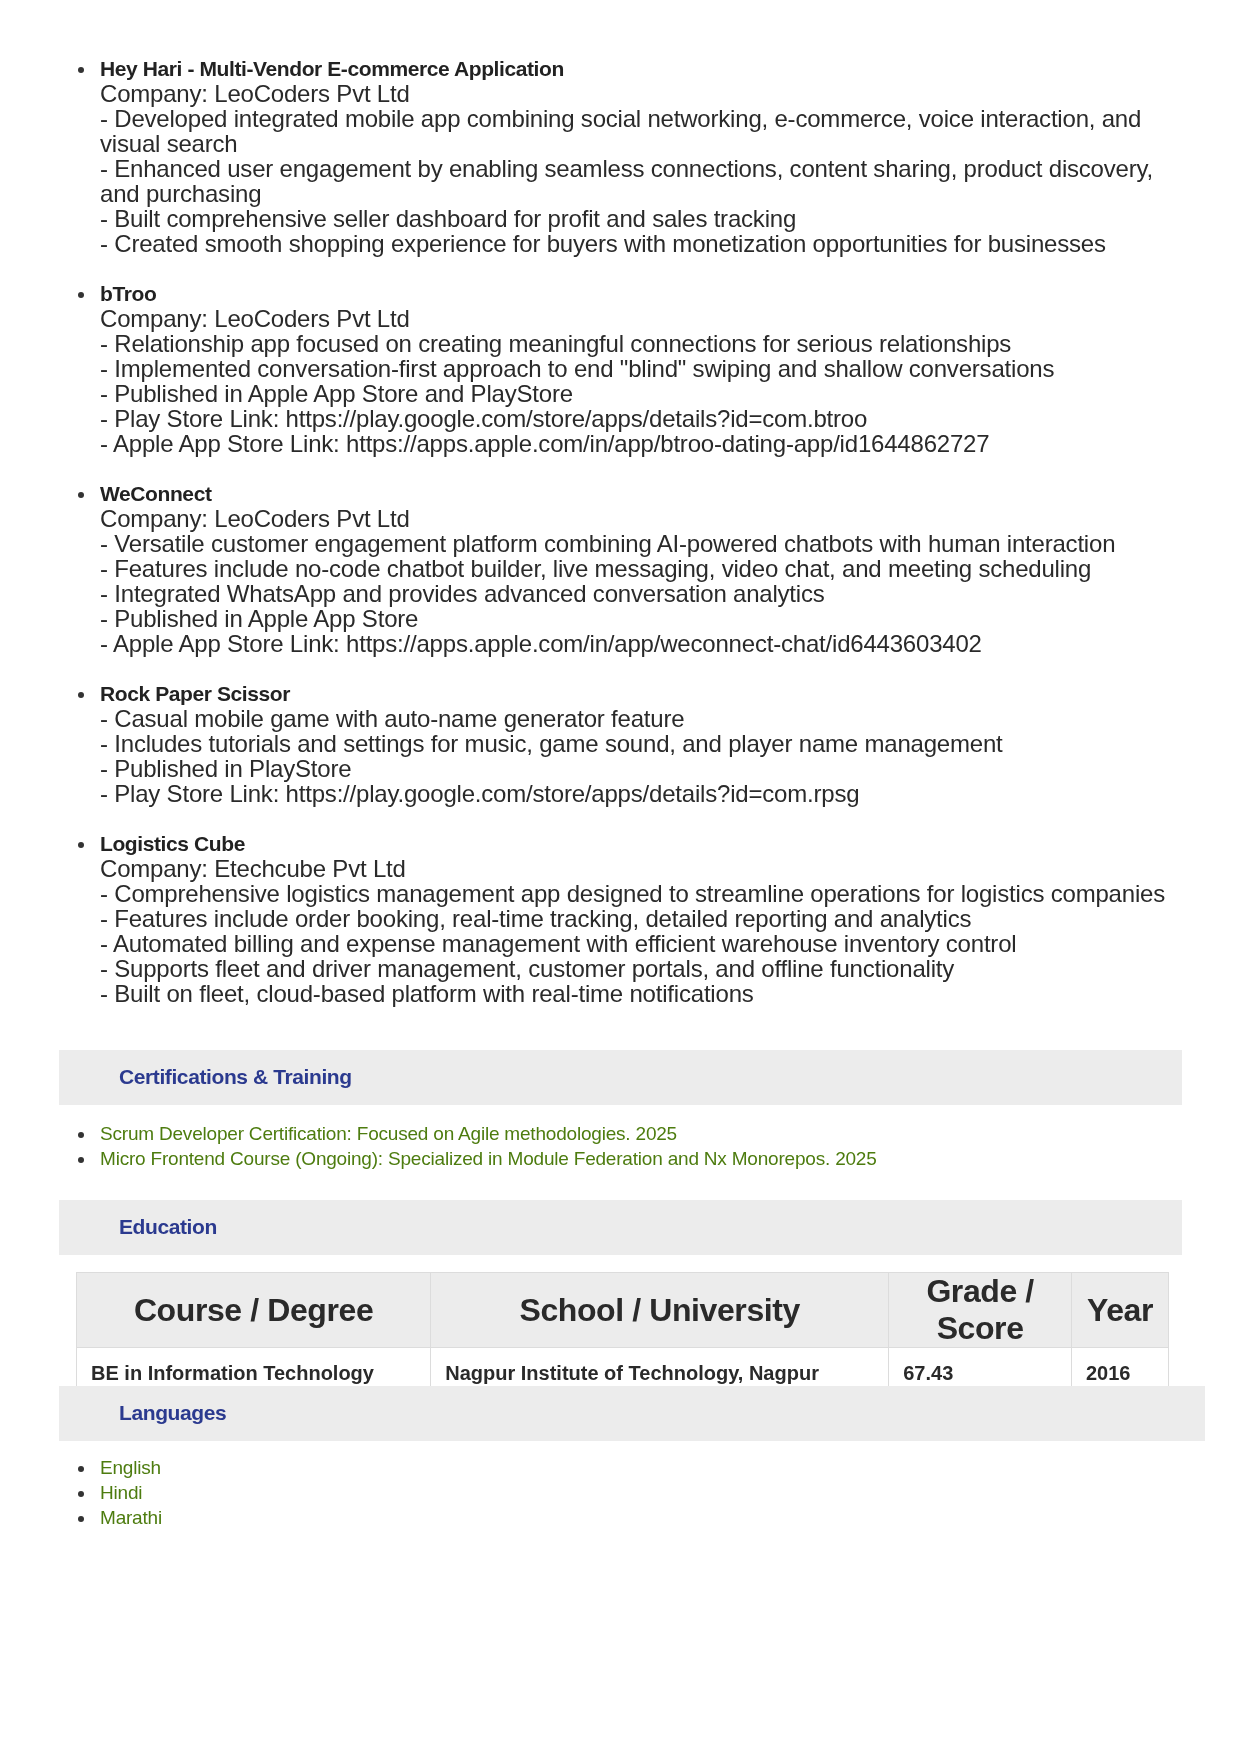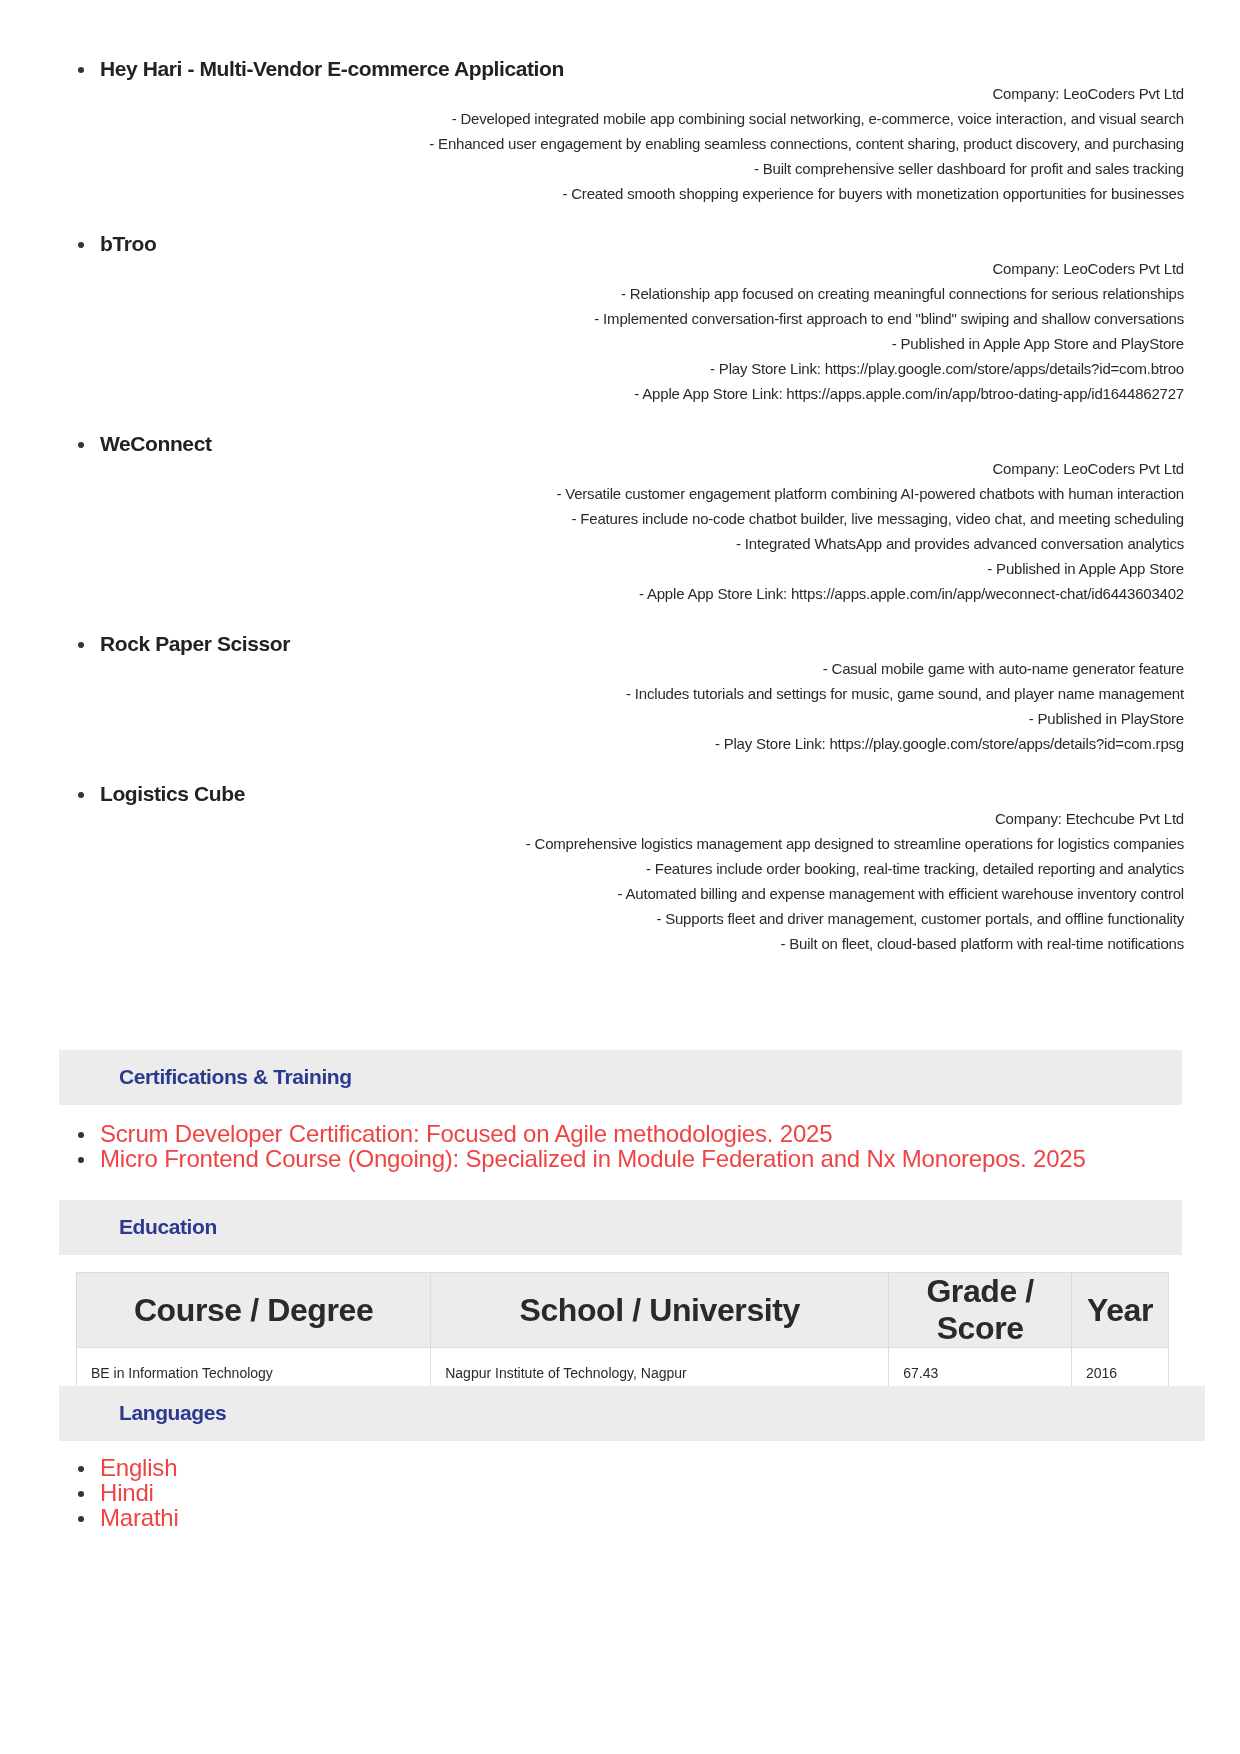--- a/index.html
+++ b/index.html
@@ -11,52 +11,52 @@
   .page { position: absolute; left: 0; top: 0; width: 1240px; height: 1572px; }
 
   
   .projects { position: absolute; left: 74px; top: 56px; width: 1110px; margin: 0; padding: 0; list-style: none; }
   .project { position: relative; padding-left: 26px; margin-bottom: 25px; }
   .project::before {
     content: ""; position: absolute; left: 4px; top: 11px;
     width: 6px; height: 6px; border-radius: 50%; background: #333;
   }
   .proj-title { font-size: 21px; font-weight: bold; line-height: 25px; color: #222; letter-spacing: -0.4px; }
-  .proj-line { font-size: 15px; line-height: 25px; color: #2a2a2a; letter-spacing: -0.2px; text-align: right; }
+  .proj-line { font-size: 24px; line-height: 25px; color: #2a2a2a; letter-spacing: -0.2px; }
 
   
   .section-bar {
     position: absolute; left: 59px; width: 1123px; height: 55px;
     background: #ececec;
   }
   .section-title {
     position: absolute; left: 16px; top: 15px;
     font-size: 21px; font-weight: bold; color: #2b3a8f; letter-spacing: -0.4px; margin-left: 44px;
   }
 
   
   .bullets { position: absolute; left: 74px; margin: 0; padding: 0; list-style: none; }
-  .bullets li { position: relative; padding-left: 26px; font-size: 24px; line-height: 25px; color: #ef4444; letter-spacing: -0.2px; }
+  .bullets li { position: relative; padding-left: 26px; font-size: 19px; line-height: 25px; color: #4d7c0f; letter-spacing: -0.2px; }
   .bullets li::before {
     content: ""; position: absolute; left: 4px; top: 11px;
     width: 6px; height: 6px; border-radius: 50%; background: #333;
   }
 
   
   .edu-table {
     position: absolute; left: 76px; top: 1272px; width: 1093px;
     border-collapse: collapse;
   }
   .edu-table th, .edu-table td { border: 1px solid #dcdcdc; }
   .edu-table th {
     background: #ececec; height: 44px; font-size: 32px; font-weight: bold;
     color: #2a2a2a; text-align: center; letter-spacing: -0.4px; padding: 0 12px;
   }
   .edu-table td {
-    height: 50px; font-size: 14px; color: #2a2a2a; padding: 0 14px; text-align: left;
+    height: 50px; font-size: 20px; color: #2a2a2a; padding: 0 14px; text-align: left; font-weight: bold;
   }
   .col1 { width: 330px; } .col2 { width: 434px; } .col3 { width: 158px; } .col4 { width: 72px; }
 </style>
 </head>
 <body>
 
 <div class="page">
 
   <ul class="projects">
     <li class="project">

